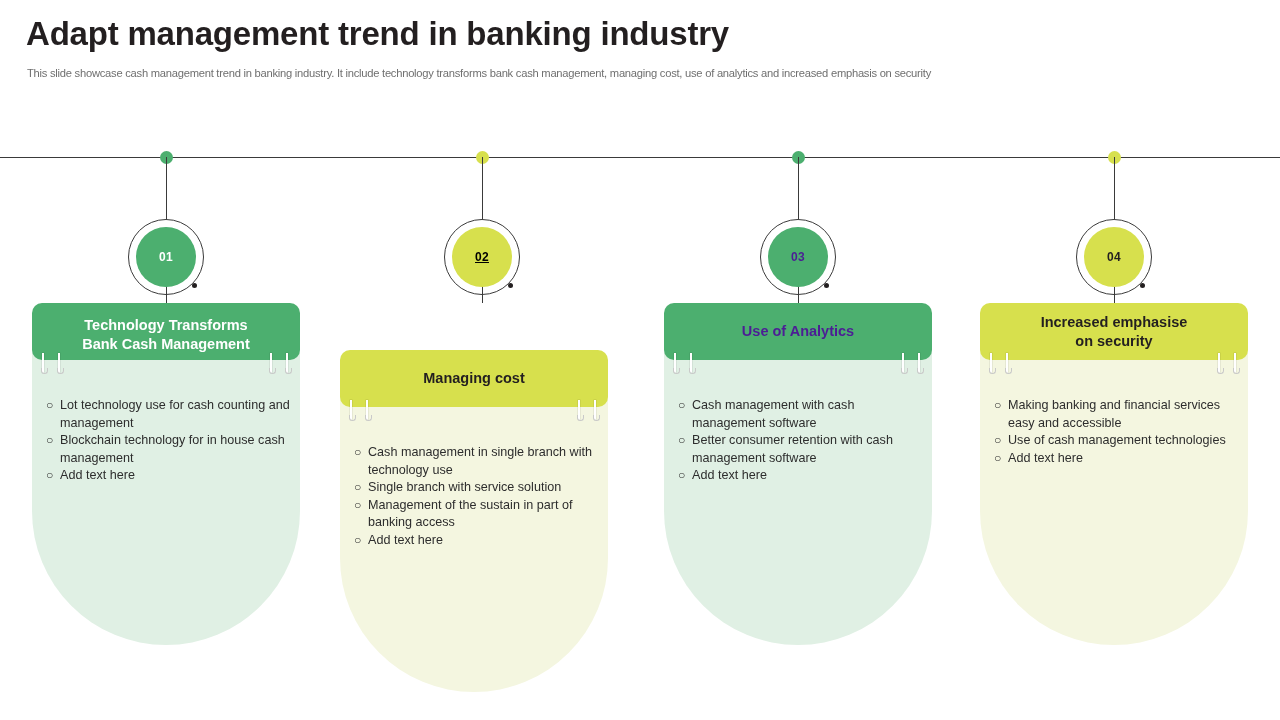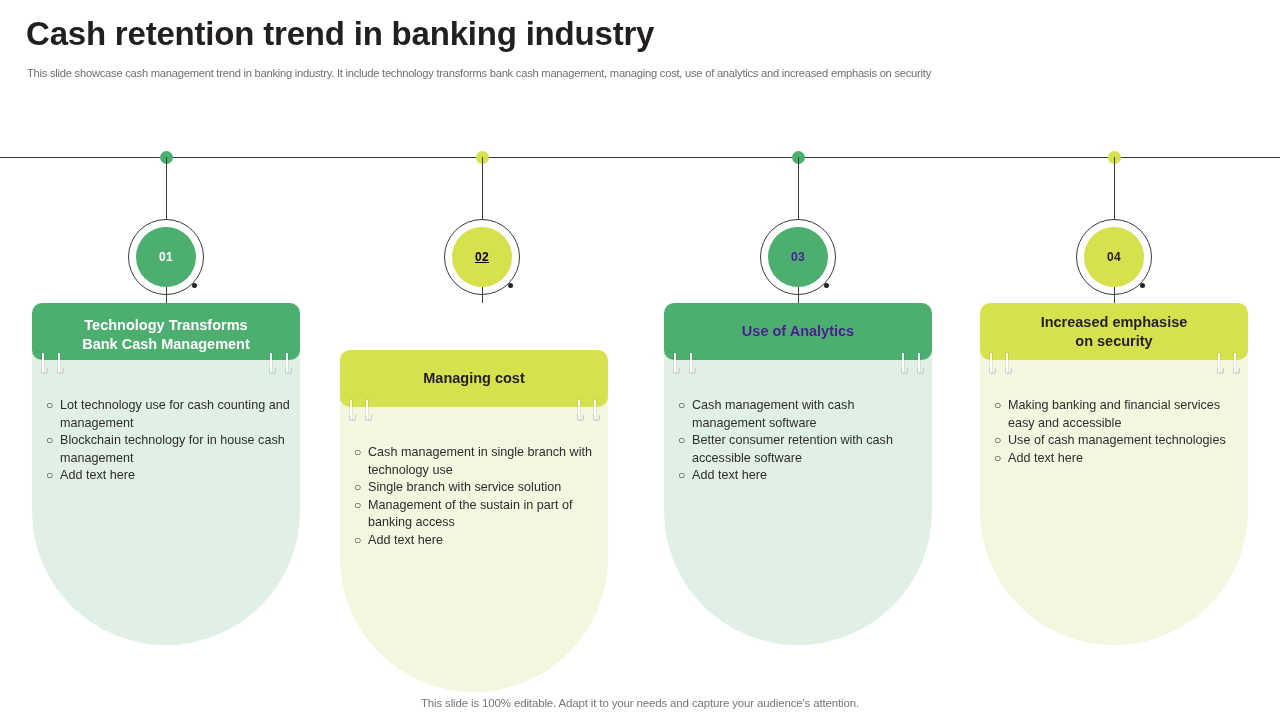--- a/index.html
+++ b/index.html
@@ -117,21 +117,21 @@
     position: absolute; left: 0; top: 697px; width: 1280px;
     text-align: center; font-size: 11.5px; color: #777777;
     letter-spacing: -0.15px;
   }
 </style>
 </head>
 <body>
 
 <div class="slide">
 
-  <h1 class="page-title">Cash retention trend in banking industry</h1>
+  <h1 class="page-title">Adapt management trend in banking industry</h1>
   <p class="page-subtitle">This slide showcase cash management trend in banking industry. It include technology transforms bank cash management, managing cost, use of analytics and increased emphasis on security</p>
 
   <div class="timeline-axis"></div>
 
   <div id="timeline-nodes">
       <div class="axis-dot" style="left: 159.5px; background: rgb(76, 175, 111);"></div>
       <div class="stem" style="left: 166px;"></div>
       <div class="stem-lower" style="left: 166px;"></div>
       <div class="badge-wrap" style="left: 128px;">
         <div class="badge-ring"></div>
@@ -256,21 +256,21 @@
         <div class="binding" style="left: 254px;">
           <div class="wire"></div>
         </div>
         <div class="bullets">
           <div class="bullet">
             <span class="bullet-marker">○</span>
             <span class="bullet-text">Cash management with cash management software</span>
           </div>
           <div class="bullet">
             <span class="bullet-marker">○</span>
-            <span class="bullet-text">Better consumer retention with cash accessible software</span>
+            <span class="bullet-text">Better consumer retention with cash management software</span>
           </div>
           <div class="bullet">
             <span class="bullet-marker">○</span>
             <span class="bullet-text">Add text here</span>
           </div>
         </div>
       </div>
       <div class="card" style="left: 980px;">
         <div class="card-body" style="background: rgb(244, 246, 224);"></div>
         <div class="card-head" style="background: rgb(215, 224, 77); color: rgb(35, 31, 32);">
@@ -301,14 +301,13 @@
             <span class="bullet-text">Use of cash management technologies</span>
           </div>
           <div class="bullet">
             <span class="bullet-marker">○</span>
             <span class="bullet-text">Add text here</span>
           </div>
         </div>
       </div>
     </div>
 
-  <div class="footer-note">This slide is 100% editable. Adapt it to your needs and capture your audience's attention.</div>
 </div>
 
 </body></html>

